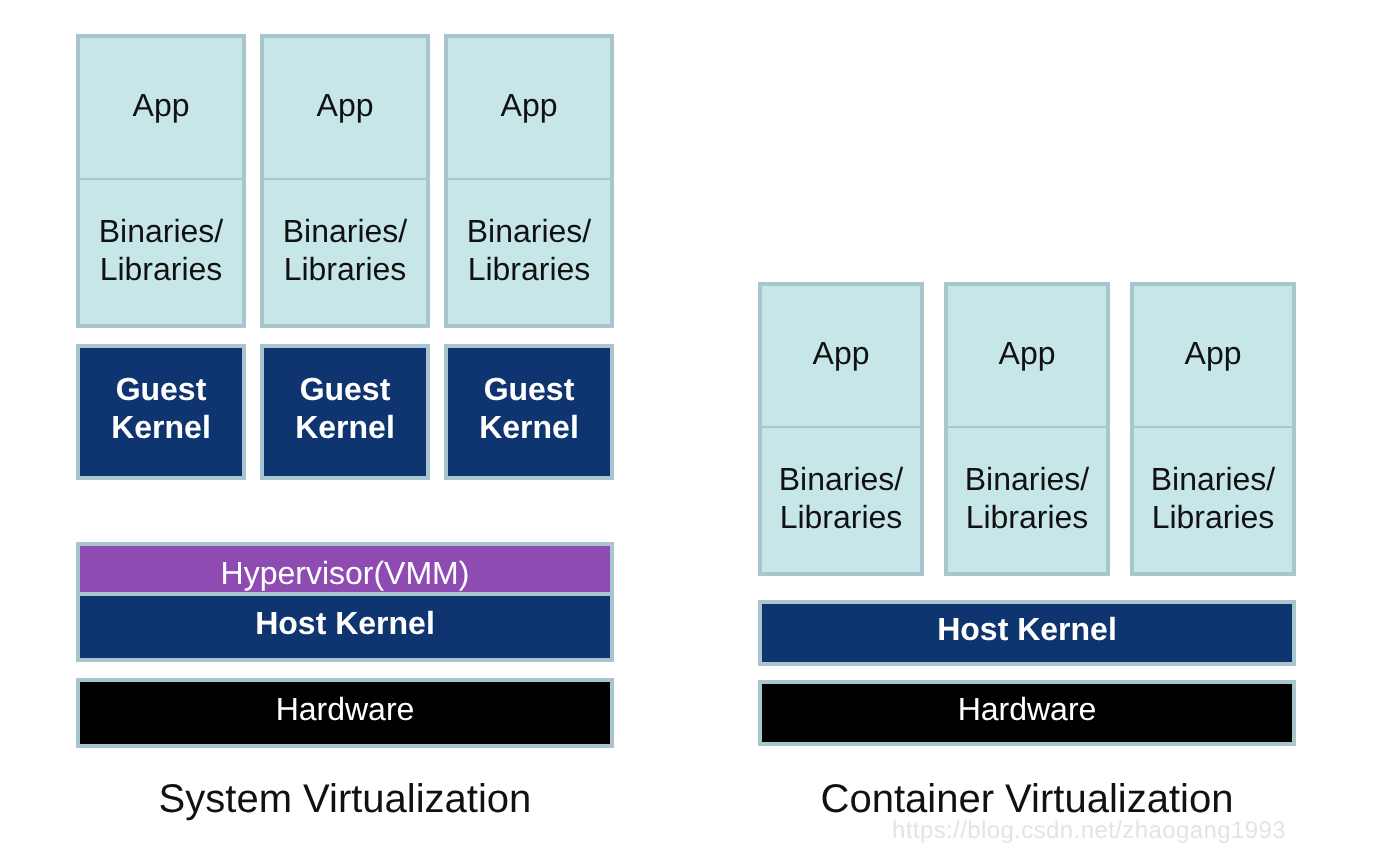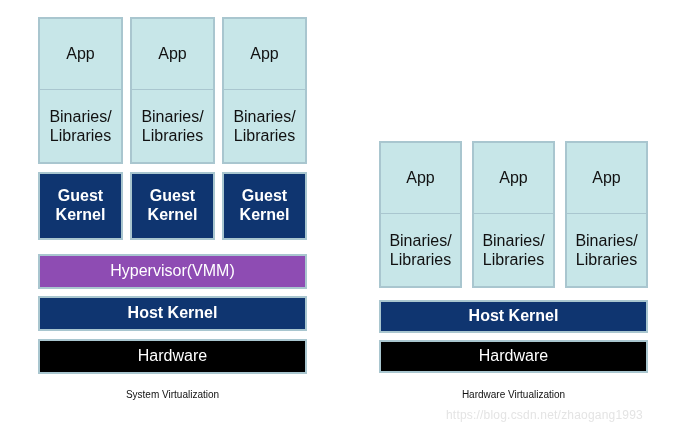--- a/index.html
+++ b/index.html
@@ -73,21 +73,21 @@
   }
   .stack .cell.top {
     border-bottom: 1px solid #a9c6cf;
   }
 
   .fs16 { font-size: 16px; }
 
   .caption {
     position: absolute;
     text-align: center;
-    font-size: 10px;
+    font-size: 20px;
     color: #111111;
     white-space: nowrap;
   }
 
   .watermark {
     position: absolute;
     font-size: 12px;
     color: #e4e4e4;
     white-space: nowrap;
     letter-spacing: 0.2px;
@@ -117,21 +117,21 @@
 Kernel</div>
 
     <div class="stack" style="left:222px; top:17px; width:85px; height:147px;">
       <div class="cell top fs16" style="height:71px;">App</div>
       <div class="cell fs16" style="height:72px;">Binaries/
 Libraries</div>
     </div>
     <div class="box navy fs16" style="left:222px; top:172px; width:85px; height:68px;">Guest
 Kernel</div>
 
-    <div class="box purple fs16" style="left:38px; top:254px; width:269px; height:35px;text-align:center;">Hypervisor(VMM)</div>
+    <div class="box purple fs16" style="left:38px; top:271px; width:269px; height:35px;text-align:center;">Hypervisor(VMM)</div>
 
     <div class="box navy fs16" style="left:38px; top:296px; width:269px; height:35px;">Host Kernel</div>
 
     <div class="box black fs16" style="left:38px; top:339px; width:269px; height:35px;">Hardware</div>
 
     <div class="caption" style="left:38px; top:389px; width:269px;">System Virtualization</div>
   </div>
 
   <div>
 
@@ -150,18 +150,18 @@
     <div class="stack" style="left:565px; top:141px; width:83px; height:147px;">
       <div class="cell top fs16" style="height:71px;">App</div>
       <div class="cell fs16" style="height:72px;">Binaries/
 Libraries</div>
     </div>
 
     <div class="box navy fs16" style="left:379px; top:300px; width:269px; height:33px;">Host Kernel</div>
 
     <div class="box black fs16" style="left:379px; top:340px; width:269px; height:33px;">Hardware</div>
 
-    <div class="caption" style="left:379px; top:389px; width:269px;">Hardware Virtualization</div>
+    <div class="caption" style="left:379px; top:389px; width:269px;">Container Virtualization</div>
   </div>
 
   <div class="watermark" style="left:446px; top:408px;">https://blog.csdn.net/zhaogang1993</div>
 
 </div>
 
 </body></html>

